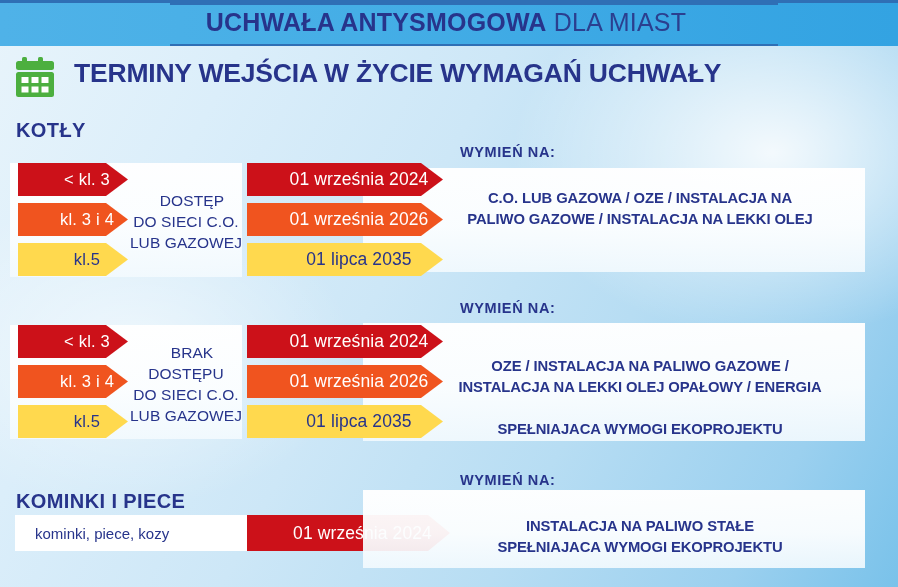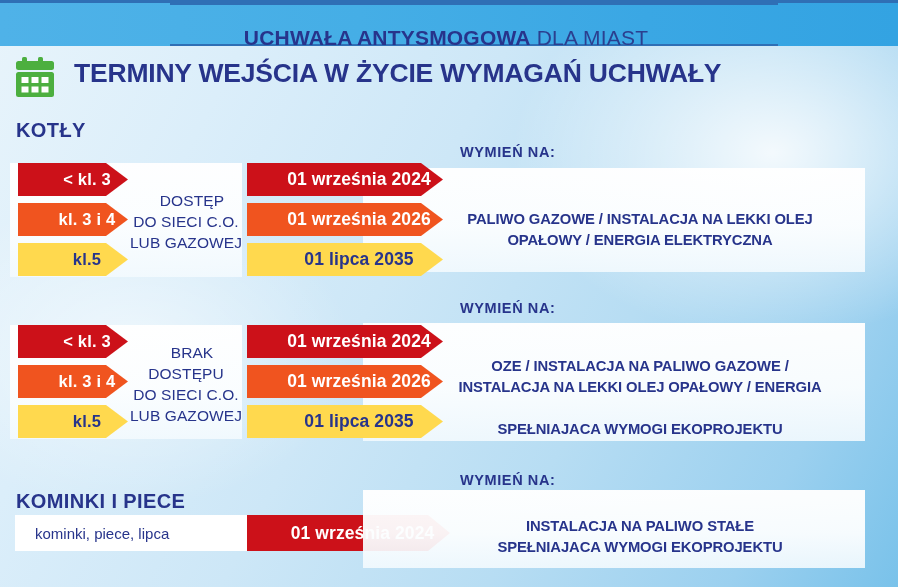--- a/index.html
+++ b/index.html
@@ -33,25 +33,24 @@
   .topbar-inner {
     position: absolute;
     left: 170px; top: 0; right: 120px; height: 43px;
     border-top: 2px solid #2f6fb5;
     border-bottom: 2px solid #2f6fb5;
   }
   .topbar-title {
     position: absolute;
     left: 0; right: 6px; top: 5px;
     text-align: center;
-    font-size: 21px;
+    font-size: 25px;
     letter-spacing: 0.2px;
     color: #27348b;
     white-space: nowrap;
-    margin-top: 18px;
   }
   .topbar-title b { font-weight: 700; }
   .topbar-title span { font-weight: 400; color: #2b3f8f; }
 
   
   .calendar-icon {
     position: absolute;
     left: 12px; top: 54px;
     width: 46px; height: 46px;
   }
@@ -81,21 +80,21 @@
     position: absolute;
     background: linear-gradient(180deg, rgba(255,255,255,0.97) 0%, rgba(252,254,255,0.95) 55%, rgba(243,250,254,0.90) 100%);
   }
 
   
   .chip {
     position: absolute;
     display: flex;
     align-items: center;
     justify-content: center;
-    font-weight: 700;
+    font-weight: 400;
     white-space: nowrap;
     clip-path: polygon(0 0, calc(100% - 22px) 0, 100% 50%, calc(100% - 22px) 100%, 0 100%);
     padding-right: 20px;
     padding-left: 48px;
   }
   .chip.red    { background: #cc1119; color: #ffffff; }
   .chip.orange { background: #f0541f; color: #ffffff; }
   .chip.yellow { background: #ffd94e; color: #27348b; }
 
   .chip-class { font-size: 16.5px; letter-spacing: 0.2px; }
@@ -185,23 +184,22 @@
     <span class="reg">DO SIECI C.O.</span><br>
     <span class="reg">LUB GAZOWEJ</span>
   </div>
 
   <div class="chip red chip-date" style="left:247px; top:163px; width:196px; height:33px;">01 września 2024</div>
   <div class="chip orange chip-date" style="left:247px; top:203px; width:196px; height:33px;">01 września 2026</div>
   <div class="chip yellow chip-date" style="left:247px; top:243px; width:196px; height:33px;">01 lipca 2035</div>
 
   <div class="replace-head" style="left:460px; top:144px; width:320px;">WYMIEŃ NA:</div>
   <div class="replace-body" style="left:440px; top:188px; width:400px;">
-    <br>
+    <span>C.O. LUB GAZOWA / OZE / INSTALACJA NA</span><br>
     <span>PALIWO GAZOWE / INSTALACJA NA LEKKI OLEJ</span><br>
-    <span>OPAŁOWY / ENERGIA ELEKTRYCZNA</span>
   </div>
 
   <div class="panel" style="left:10px; top:325px; width:232px; height:114px;"></div>
   <div class="panel" style="left:363px; top:323px; width:502px; height:118px;"></div>
 
   <div class="chip red chip-class" style="left:18px; top:325px; width:110px; height:33px;">&lt; kl. 3</div>
   <div class="chip orange chip-class" style="left:18px; top:365px; width:110px; height:33px;">kl. 3 i 4</div>
   <div class="chip yellow chip-class" style="left:18px; top:405px; width:110px; height:33px;">kl.5</div>
 
   <div class="access-label" style="left:126px; top:342px; width:120px;">
@@ -217,21 +215,21 @@
   <div class="replace-head" style="left:460px; top:300px; width:320px;">WYMIEŃ NA:</div>
   <div class="replace-body" style="left:440px; top:356px; width:400px;">
     <span>OZE / INSTALACJA NA PALIWO GAZOWE /</span><br>
     <span>INSTALACJA NA LEKKI OLEJ OPAŁOWY / ENERGIA</span><br>
     <br>
     <span>SPEŁNIAJACA WYMOGI EKOPROJEKTU</span>
   </div>
 
   <div class="sect-title" style="left:16px; top:490px;">KOMINKI I PIECE</div>
 
-  <div class="plain-bar" style="left:15px; top:515px; width:232px; height:36px;">kominki, piece, lipca</div>
+  <div class="plain-bar" style="left:15px; top:515px; width:232px; height:36px;">kominki, piece, kozy</div>
 
   <div class="chip red chip-date" style="left:247px; top:515px; width:203px; height:36px;">01 września 2024</div>
 
   <div class="panel" style="left:363px; top:490px; width:502px; height:78px;"></div>
 
   <div class="replace-head" style="left:460px; top:472px; width:320px;">WYMIEŃ NA:</div>
   <div class="replace-body" style="left:440px; top:516px; width:400px;">
     <span>INSTALACJA NA PALIWO STAŁE</span><br>
     <span>SPEŁNIAJACA WYMOGI EKOPROJEKTU</span>
   </div>

